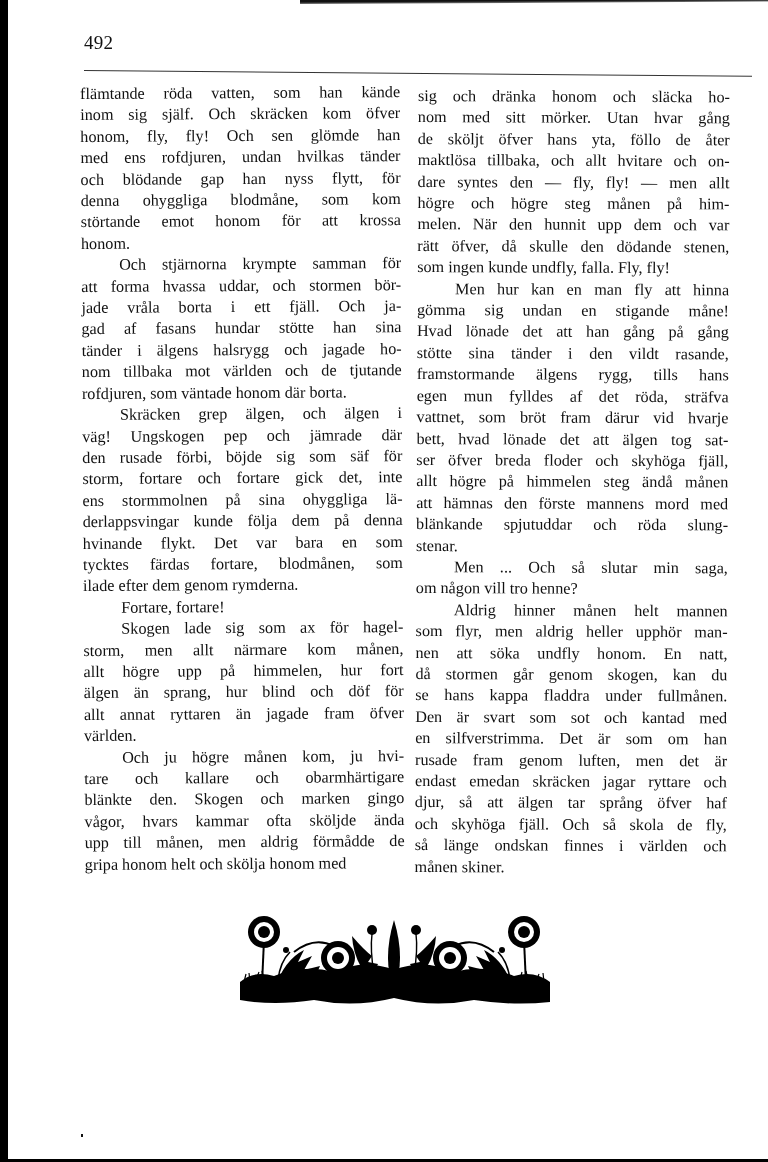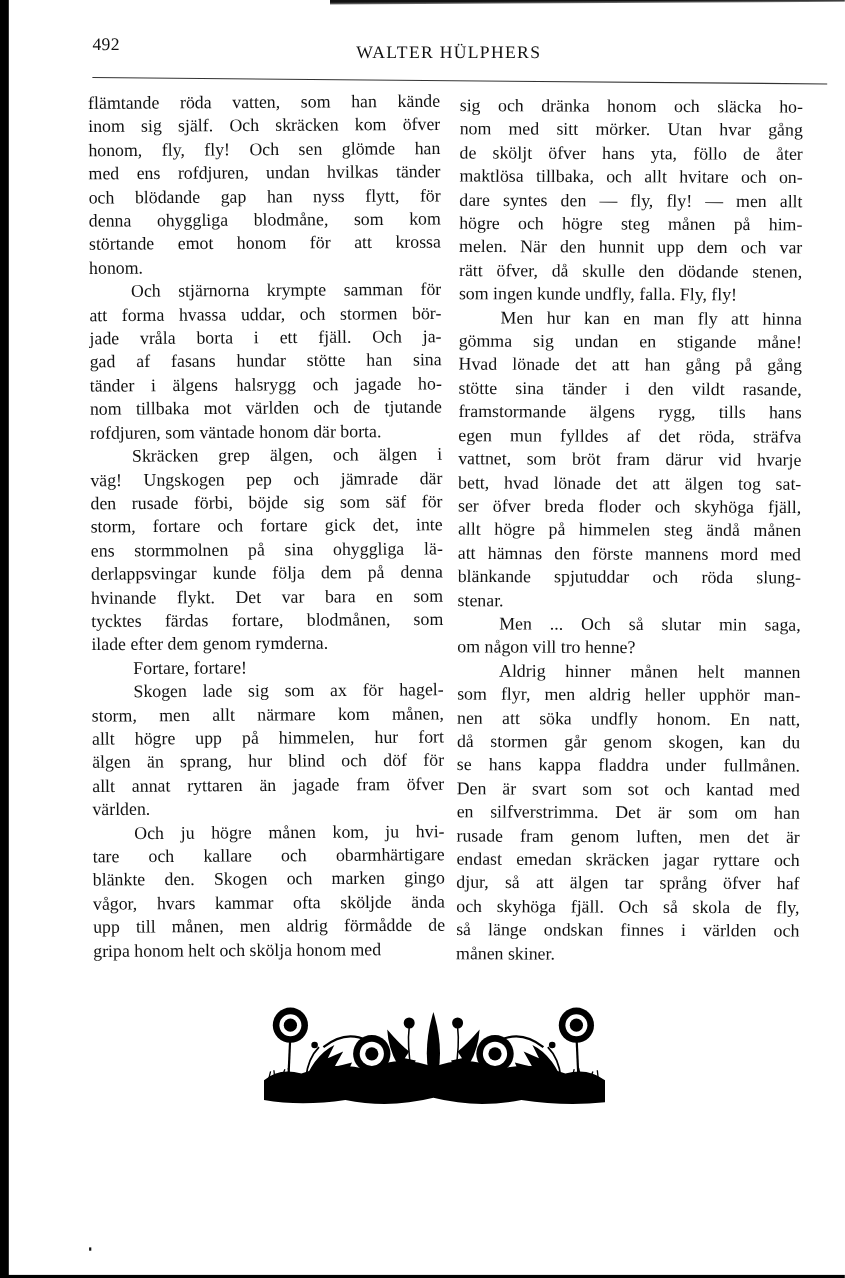--- a/index.html
+++ b/index.html
@@ -18,21 +18,21 @@
       transform: skewY(-0.3deg); transform-origin: left top;
     }
     .edge-bottom {
       position: absolute; bottom: 0; left: 0; right: 0; height: 3px; background: #000;
     }
     .header {
       position: absolute; top: 30px; left: 84px; width: 648px; height: 44px;
     }
     .page-number {
       position: absolute; left: 0; top: 2px;
-      font-family: "Liberation Serif", serif; font-size: 16px; letter-spacing: 0.3px;
+      font-family: "Liberation Serif", serif; font-size: 19px; letter-spacing: 0.3px;
     }
     .running-title {
       position: absolute; left: 0; right: 0; top: 10px; text-align: center;
       font-family: "Liberation Serif", serif; font-size: 16px; letter-spacing: 1.2px;
     }
     .header-rule {
       position: absolute; left: 0; right: -20px; top: 40px; height: 1px; background: #333;
       transform: rotate(0.5deg); transform-origin: left center;
     }
     .col {
@@ -53,21 +53,20 @@
   </style>
 </head>
 <body>
 
 <div class="edge-left"></div>
 <div class="edge-top"></div>
 <div class="edge-bottom"></div>
 
 <div class="header">
   <span class="page-number">492</span>
-  <span class="running-title">WALTER HÜLPHERS</span>
   <div class="header-rule"></div>
 </div>
 
 <div class="col col-left" id="col-left">
     <span class="line">flämtande röda vatten, som han kände</span>
     <span class="line">inom sig själf. Och skräcken kom öfver</span>
     <span class="line">honom, fly, fly! Och sen glömde han</span>
     <span class="line">med ens rofdjuren, undan hvilkas tänder</span>
     <span class="line">och blödande gap han nyss flytt, för</span>
     <span class="line">denna ohyggliga blodmåne, som kom</span>

